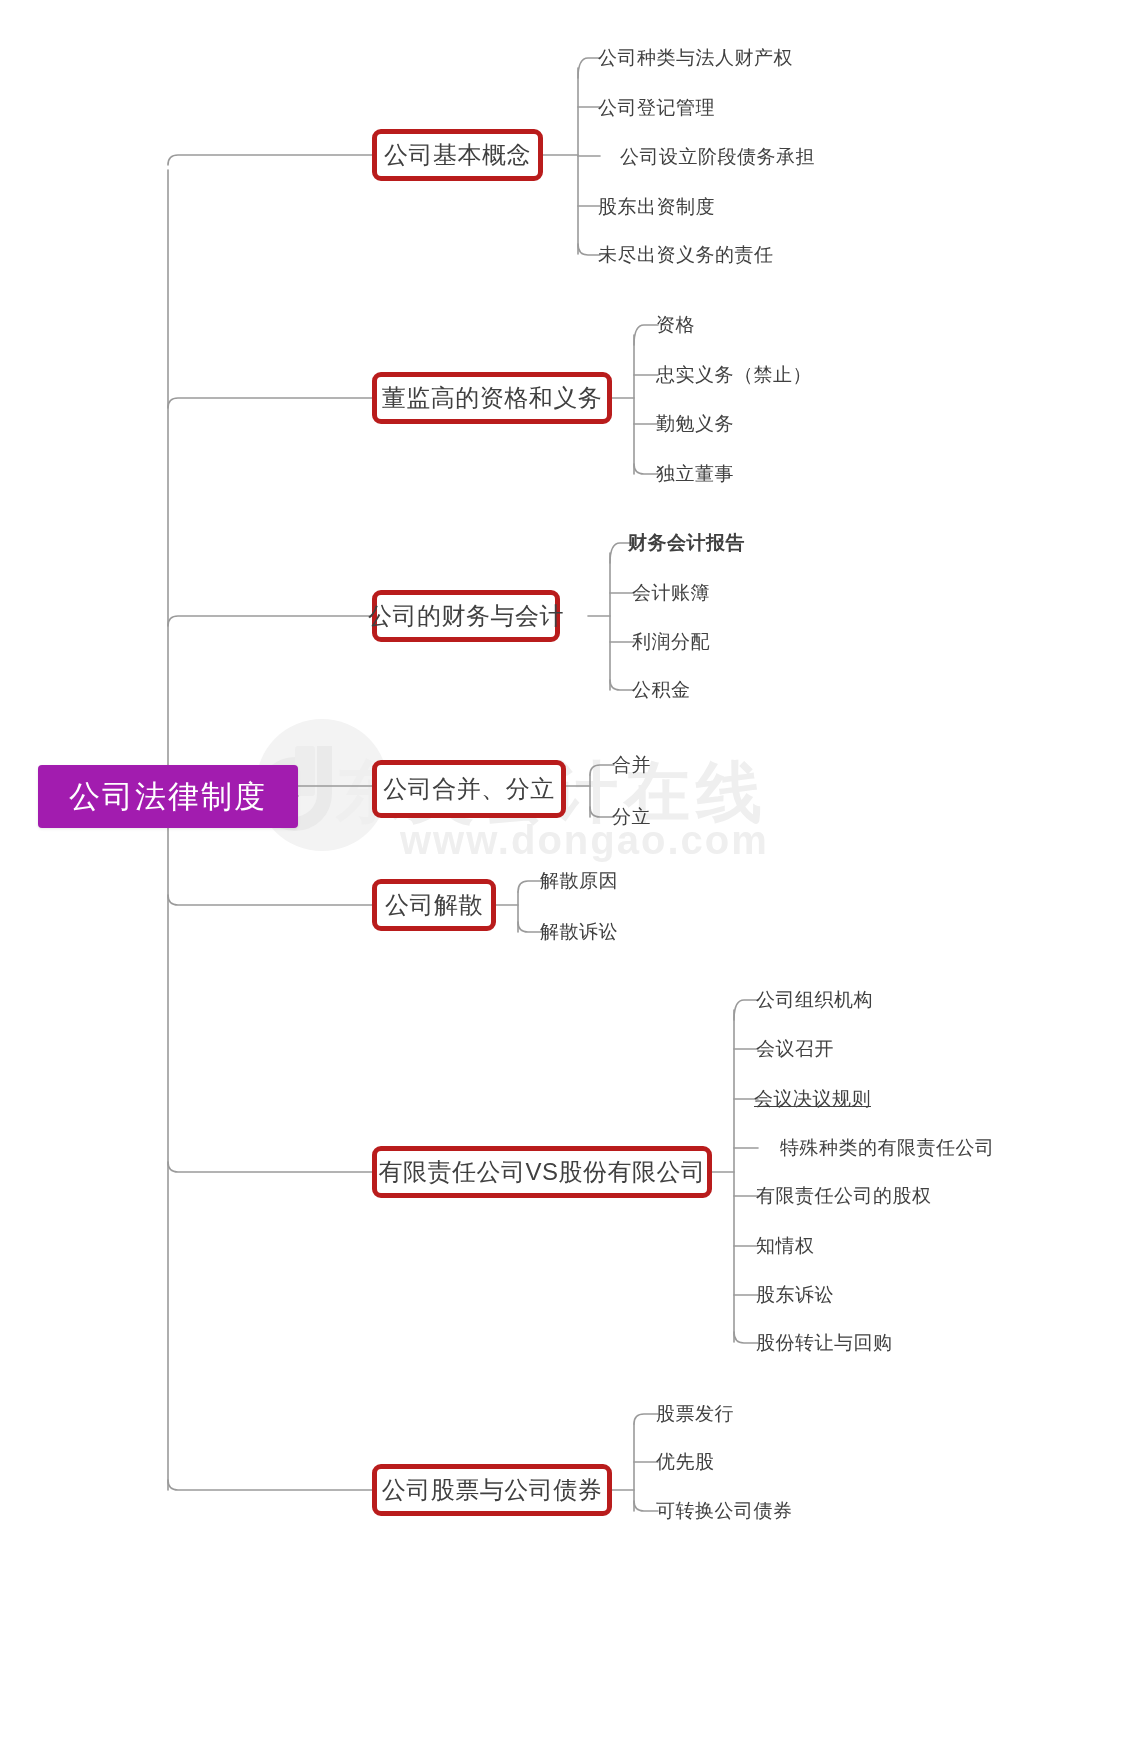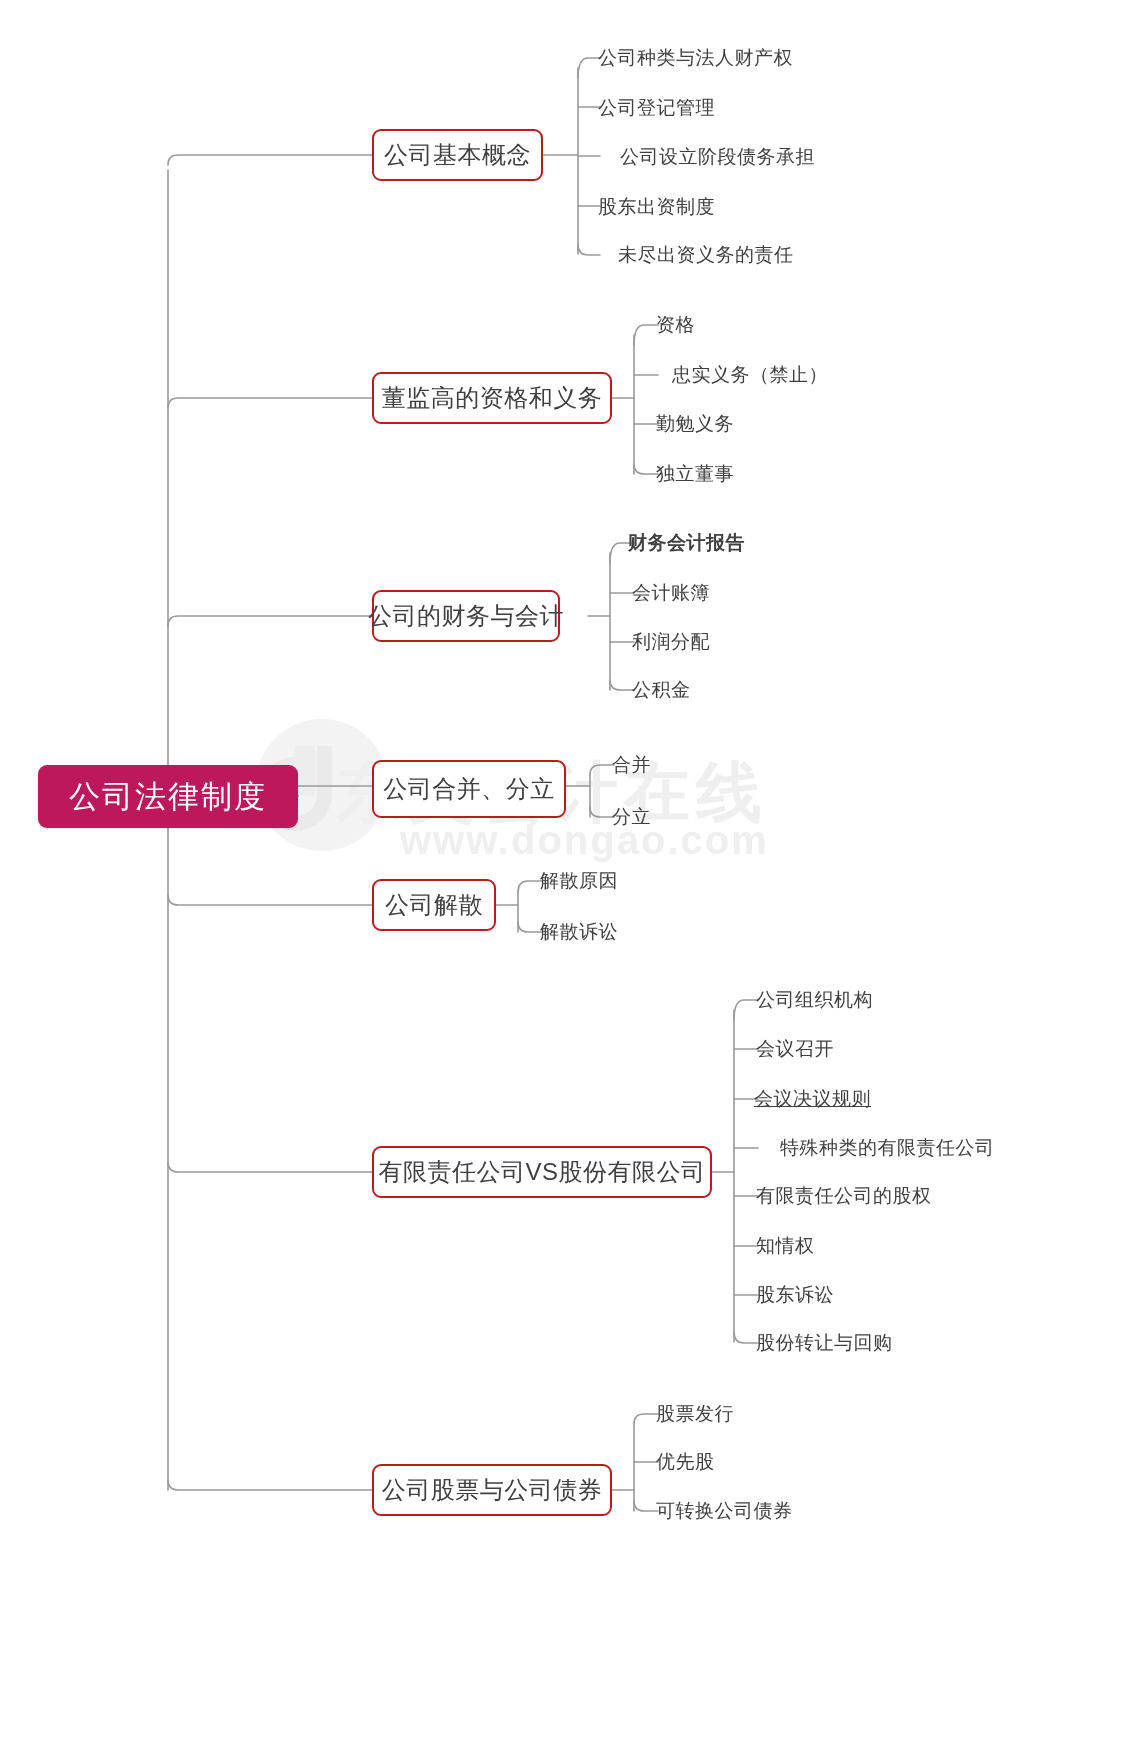--- a/index.html
+++ b/index.html
@@ -60,31 +60,31 @@
   }
   .node {
     position: absolute;
     box-sizing: border-box;
     display: flex;
     align-items: center;
     justify-content: center;
     white-space: nowrap;
   }
   .root-node {
-    background: #be185d;
+    background: #a21caf;
     color: #ffffff;
-    border-radius: 9px;
+    border-radius: 4px;
     font-size: 31px;
     letter-spacing: 2px;
     box-shadow: 0 1px 3px rgba(0,0,0,0.10);
     justify-content: center;
   }
   .branch-node {
     background: #ffffff;
-    border: 2px solid #b91c1c;
+    border: 5px solid #b91c1c;
     border-radius: 9px;
     color: #404040;
     font-size: 24px;
     letter-spacing: 0.5px;
     padding: 0 16px;
   }
   .leaf-node {
     color: #404040;
     font-size: 19px;
     letter-spacing: 0.5px;
@@ -216,28 +216,28 @@
   </div>
   <div class="node leaf-node" style="left:598px; top:94px; height:28px;">
     <span>公司登记管理</span>
   </div>
   <div class="node leaf-node" style="left:598px; top:143px; height:28px;margin-left:22px;">
     <span>公司设立阶段债务承担</span>
   </div>
   <div class="node leaf-node" style="left:598px; top:193px; height:28px;">
     <span>股东出资制度</span>
   </div>
-  <div class="node leaf-node" style="left:618px; top:241px; height:28px;">
+  <div class="node leaf-node" style="left:598px; top:241px; height:28px;">
     <span>未尽出资义务的责任</span>
   </div>
 
   <div class="node leaf-node" style="left:656px; top:311px; height:28px;">
     <span>资格</span>
   </div>
-  <div class="node leaf-node" style="left:672px; top:361px; height:28px;">
+  <div class="node leaf-node" style="left:656px; top:361px; height:28px;">
     <span>忠实义务（禁止）</span>
   </div>
   <div class="node leaf-node" style="left:656px; top:410px; height:28px;">
     <span>勤勉义务</span>
   </div>
   <div class="node leaf-node" style="left:656px; top:460px; height:28px;">
     <span>独立董事</span>
   </div>
 
   <div class="node leaf-node" style="left:628px; top:529px; height:28px;font-weight:bold;">

